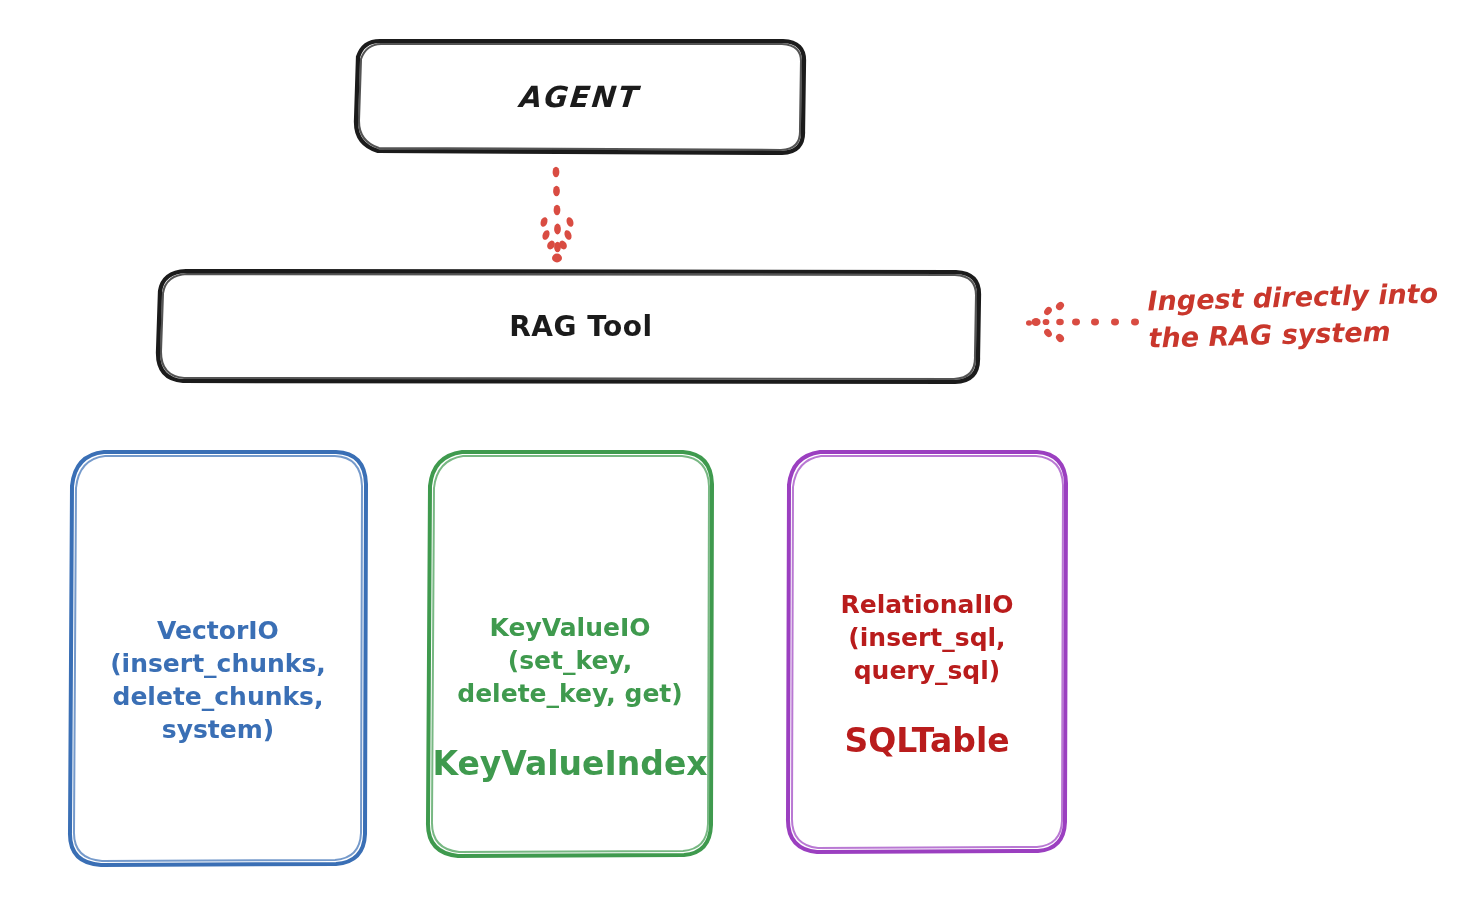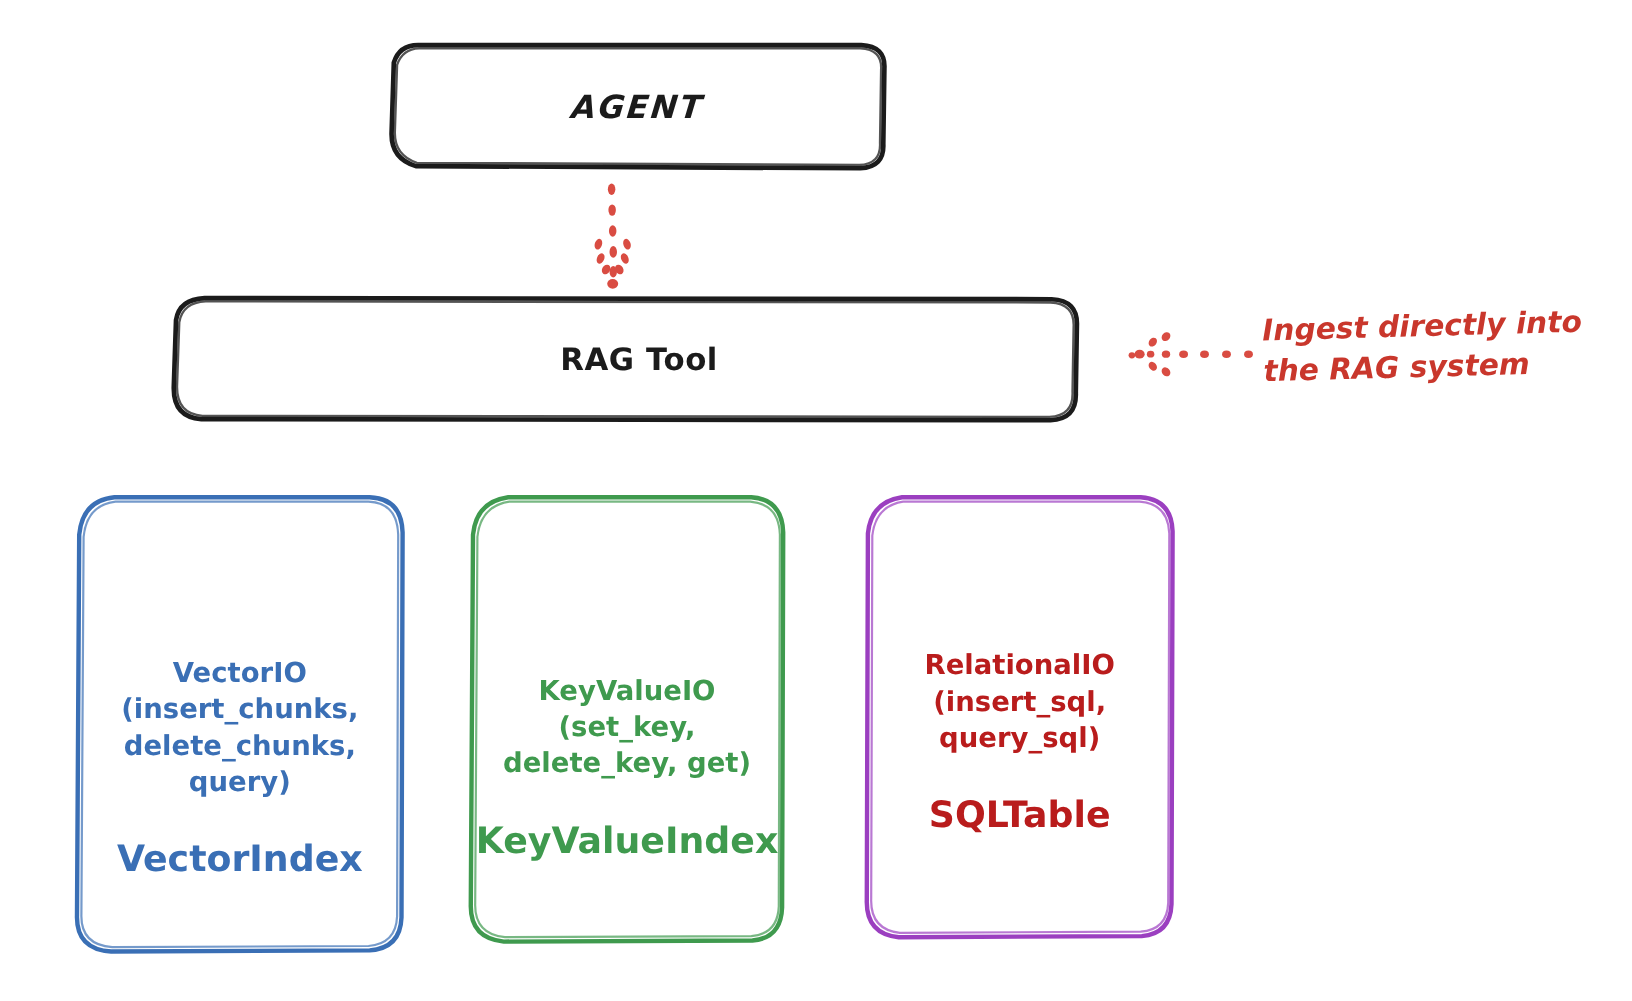--- a/index.html
+++ b/index.html
@@ -191,23 +191,22 @@
 
 <div class="node-box" id="rag-box">
   <div id="rag-label">RAG Tool</div>
 </div>
 
 <div class="node-box" id="vector-box">
   <div id="vector-inner">
     <div class="leaf-text">VectorIO
 (insert_chunks,
 delete_chunks,
-query)</div>
+system)</div>
     <div class="leaf-gap"></div>
-    <div class="leaf-index">VectorIndex</div>
   </div>
 </div>
 
 <div class="node-box" id="kv-box">
   <div id="kv-inner">
     <div class="leaf-text">KeyValueIO
 (set_key,
 delete_key, get)</div>
     <div class="leaf-gap"></div>
     <div class="leaf-index">KeyValueIndex</div>

